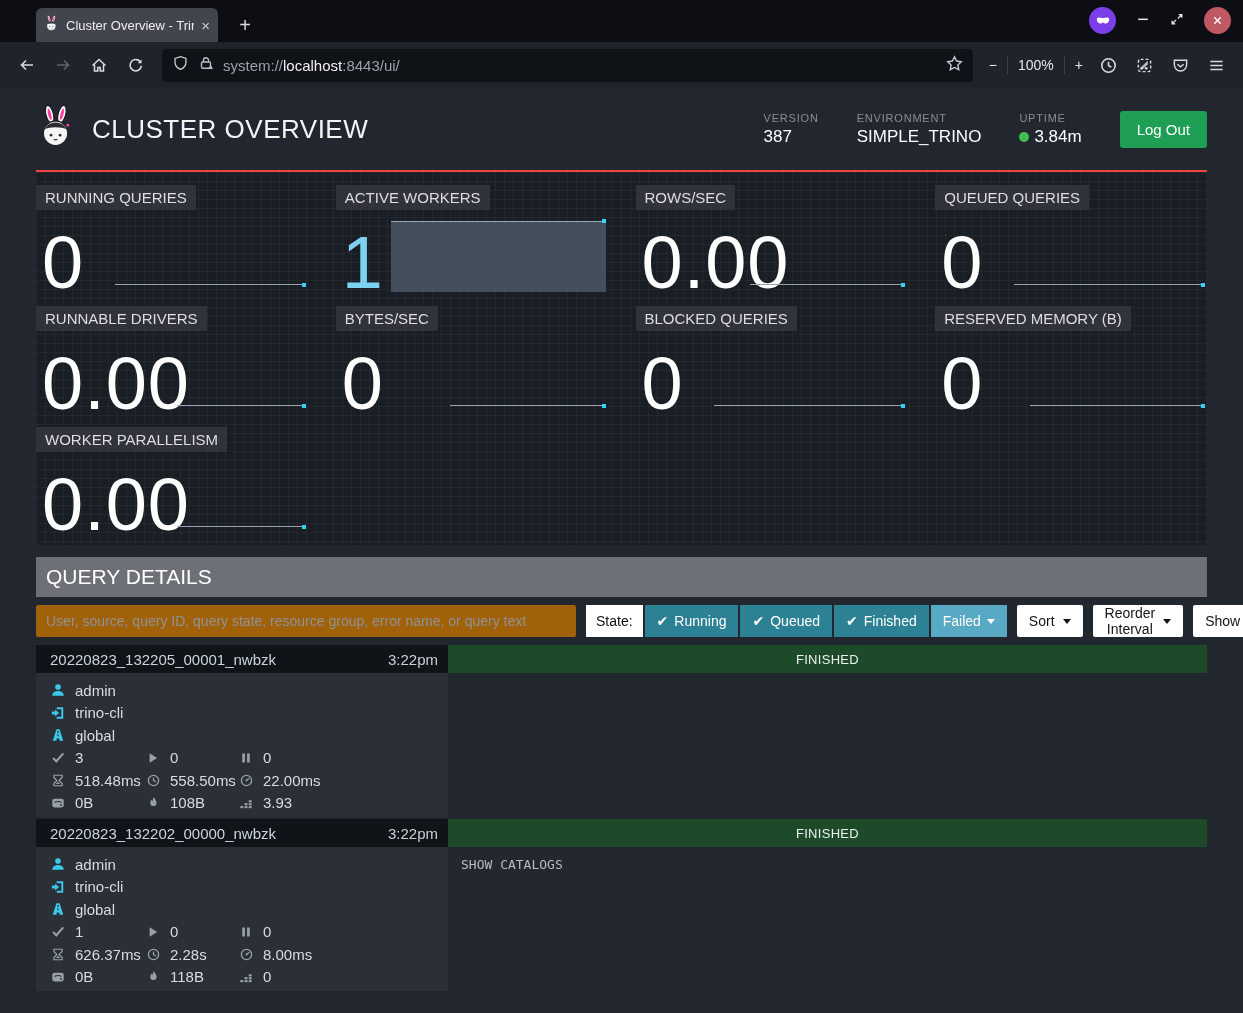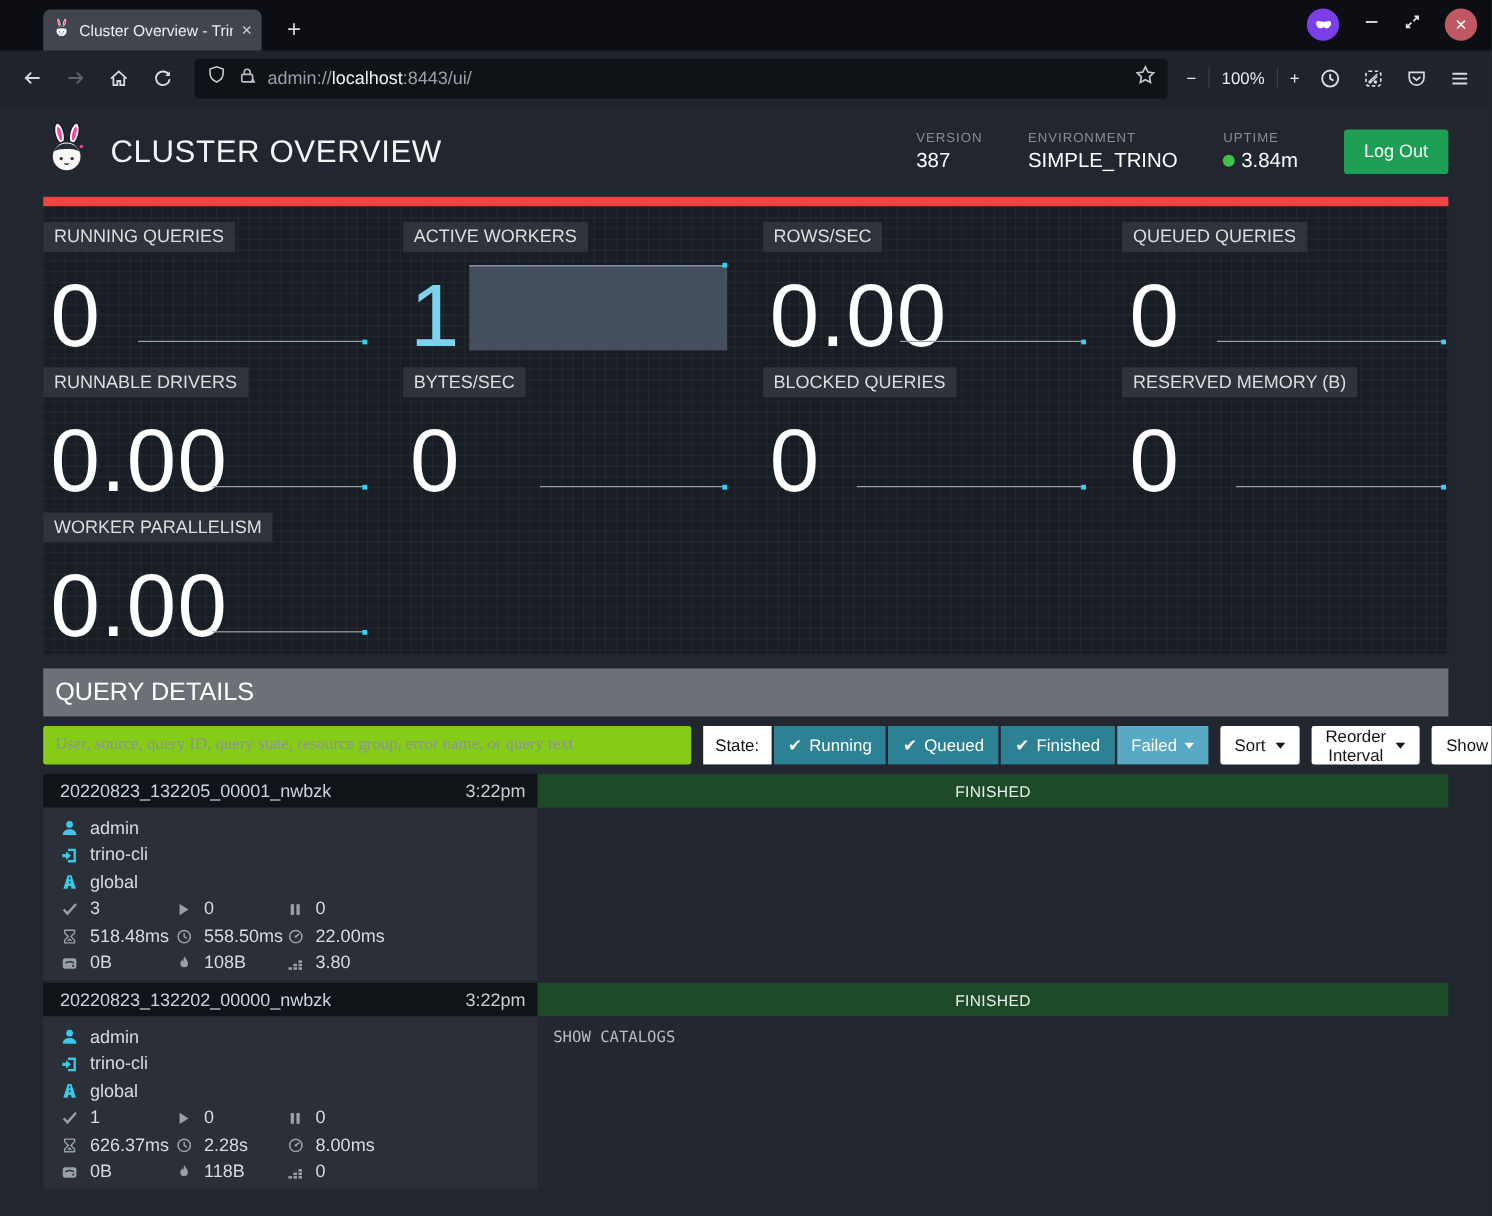--- a/index.html
+++ b/index.html
@@ -21,21 +21,21 @@
   .nav-ico { width:30px; height:30px; display:flex; align-items:center; justify-content:center; border-radius:4px; color:#d7dade; }
   .nav-ico.disabled { color:#5f646c; }
   .urlbar { flex:1; height:33px; margin:0 6px; background:#0f1217; border-radius:4px; display:flex; align-items:center; padding:0 10px; gap:9px; }
   .url-text { flex:1; font-size:15px; color:#9aa0a8; white-space:nowrap; overflow:hidden; }
   .url-text b { color:#f1f3f5; font-weight:normal; }
   .zoomctl { display:flex; align-items:center; gap:10px; color:#e6e8ec; font-size:14px; padding:0 4px; }
   .zsep { width:1px; height:18px; background:#3a3e46; }
 
   
   .page { height:925px; background:#22262e; }
-  .app-header { margin:0 36px; height:84px; border-bottom:8px solid #ef4444; display:flex; align-items:center; }
+  .app-header { margin:0 36px; height:84px; border-bottom:2px solid #ef4444; display:flex; align-items:center; }
   .app-title { font-size:26px; letter-spacing:.5px; color:#f3f4f6; margin-left:16px; font-weight:400; }
   .hspacer { flex:1; }
   .info-block { margin-right:38px; }
   .info-label { font-size:11px; letter-spacing:.8px; color:#888d95; margin-bottom:3px; }
   .info-value { font-size:17px; color:#fdfdfe; display:flex; align-items:center; gap:5px; }
   .updot { width:10px; height:10px; border-radius:50%; background:#41c04c; display:inline-block; }
   .logout-btn { background:#1f9e55; color:#fff; border:none; font-size:15px; padding:10px 17px; border-radius:3px; font-family:inherit; }
 
   .stats-panel { margin:0 36px; padding:13px 0 8px;
     background-color:#191d24;
@@ -47,21 +47,21 @@
   .stat-label { display:inline-block; background:#30333a; color:#dcdee1; font-size:15px; padding:4px 9px; }
   .stat-value { font-size:74px; line-height:1; color:#fff; margin:16px 0 0 6px; letter-spacing:1px; }
   .stat-value.cyan { color:#7cd2ef; }
   .spark-line { position:absolute; left:29%; right:3px; bottom:10px; height:1px; background:#97a2b0; }
   .spark-line:after { content:""; position:absolute; right:-1px; top:-1.5px; width:4px; height:4px; background:#2fd5f8; }
   .spark-fill { position:absolute; left:55px; right:2px; top:36px; bottom:3px; background:#454e5c; border-top:1px solid #9aa4b2; }
   .spark-fill:after { content:""; position:absolute; right:0; top:-3px; width:4px; height:4px; background:#2fd5f8; }
 
   .qd-bar { margin:12px 36px 0; height:40px; background:#6d7177; color:#fff; font-size:21px; display:flex; align-items:center; padding-left:10px; }
   .toolbar { margin:8px 36px 0; height:32px; display:flex; gap:10px; }
-  .search-input { flex:0 0 540px; height:32px; border:none; border-radius:2px; background:#84cc16; padding:0 10px; font-size:14px; font-family:Liberation Serif, serif; color:#222; }
+  .search-input { flex:0 0 540px; height:32px; border:none; border-radius:2px; background:#a16207; padding:0 10px; font-size:14px; font-family:Liberation Sans, sans-serif; color:#222; }
   .search-input::placeholder { color:#8d9299; }
   .state-group { display:flex; }
   .state-label { background:#fff; color:#111; font-size:14px; display:flex; align-items:center; padding:0 10px; }
   .fbtn { border:none; font-family:inherit; font-size:14px; color:#fff; background:#2d8195; margin-left:2px; padding:0 12px; display:flex; align-items:center; gap:6px; }
   .fbtn.light { background:#58a9c4;justify-content:flex-end; }
   .caret { width:0; height:0; border-left:4px solid transparent; border-right:4px solid transparent; border-top:5px solid currentColor; display:inline-block; }
   .wbtn { border:none; font-family:inherit; background:#fff; color:#141414; font-size:14px; border-radius:2px; padding:0 12px; display:flex; align-items:center; gap:8px; }
 
   .qcard { margin:8px 36px 2px; }
   .qcard + .qcard { margin-top:2px; }
@@ -153,21 +153,21 @@
           <path d="M9 1.8 14.8 3.7v3.6c0 3.9-2.5 6.5-5.8 7.9-3.3-1.4-5.8-4-5.8-7.9V3.7z"></path>
         </svg>
     </span>
     <span>
       <svg width="16" height="16" viewBox="0 0 16 16">
           <rect x="3.5" y="7" width="9" height="6.3" rx="1.2" fill="none" stroke="#b9bec6" stroke-width="1.4"></rect>
           <path d="M5.5 7V5.2a2.5 2.5 0 0 1 5 0V7" fill="none" stroke="#b9bec6" stroke-width="1.4"></path>
           <path d="M12.6 9.8 15 14h-4.8z" fill="#b9bec6"></path>
         </svg>
     </span>
-    <span class="url-text"><span>admin://</span><b>localhost</b><span>:8443/ui/</span></span>
+    <span class="url-text"><span>system://</span><b>localhost</b><span>:8443/ui/</span></span>
     <span>
       <svg width="17" height="17" viewBox="0 0 16 16">
           <path d="M8 1.7l2 4 4.4.6-3.2 3.1.8 4.4L8 11.7l-4 2.1.8-4.4L1.6 6.3 6 5.7z" fill="none" stroke="#c6cad1" stroke-width="1.3"></path>
         </svg>
     </span>
   </div>
   <div class="zoomctl">
     <span>−</span>
     <span class="zsep"></span>
     <span>100%</span>
@@ -442,21 +442,21 @@
               <span class="qicon">
                 <svg width="14" height="14" viewBox="0 0 16 16" fill="currentColor">
                   <rect x="1.5" y="11.5" width="3.4" height="2.4"></rect>
                   <rect x="6.3" y="8.2" width="3.4" height="2.4"></rect>
                   <rect x="6.3" y="11.5" width="3.4" height="2.4"></rect>
                   <rect x="11.1" y="4.9" width="3.4" height="2.4"></rect>
                   <rect x="11.1" y="8.2" width="3.4" height="2.4"></rect>
                   <rect x="11.1" y="11.5" width="3.4" height="2.4"></rect>
                 </svg>
               </span>
-              <span>3.80</span>
+              <span>3.93</span>
             </span>
         </div>
       </div>
     </div>
   </div>
 
   <div class="qcard">
     <div class="qheader">
       <div class="qid-bar">
         <a class="qid" href="#">20220823_132202_00000_nwbzk</a>

